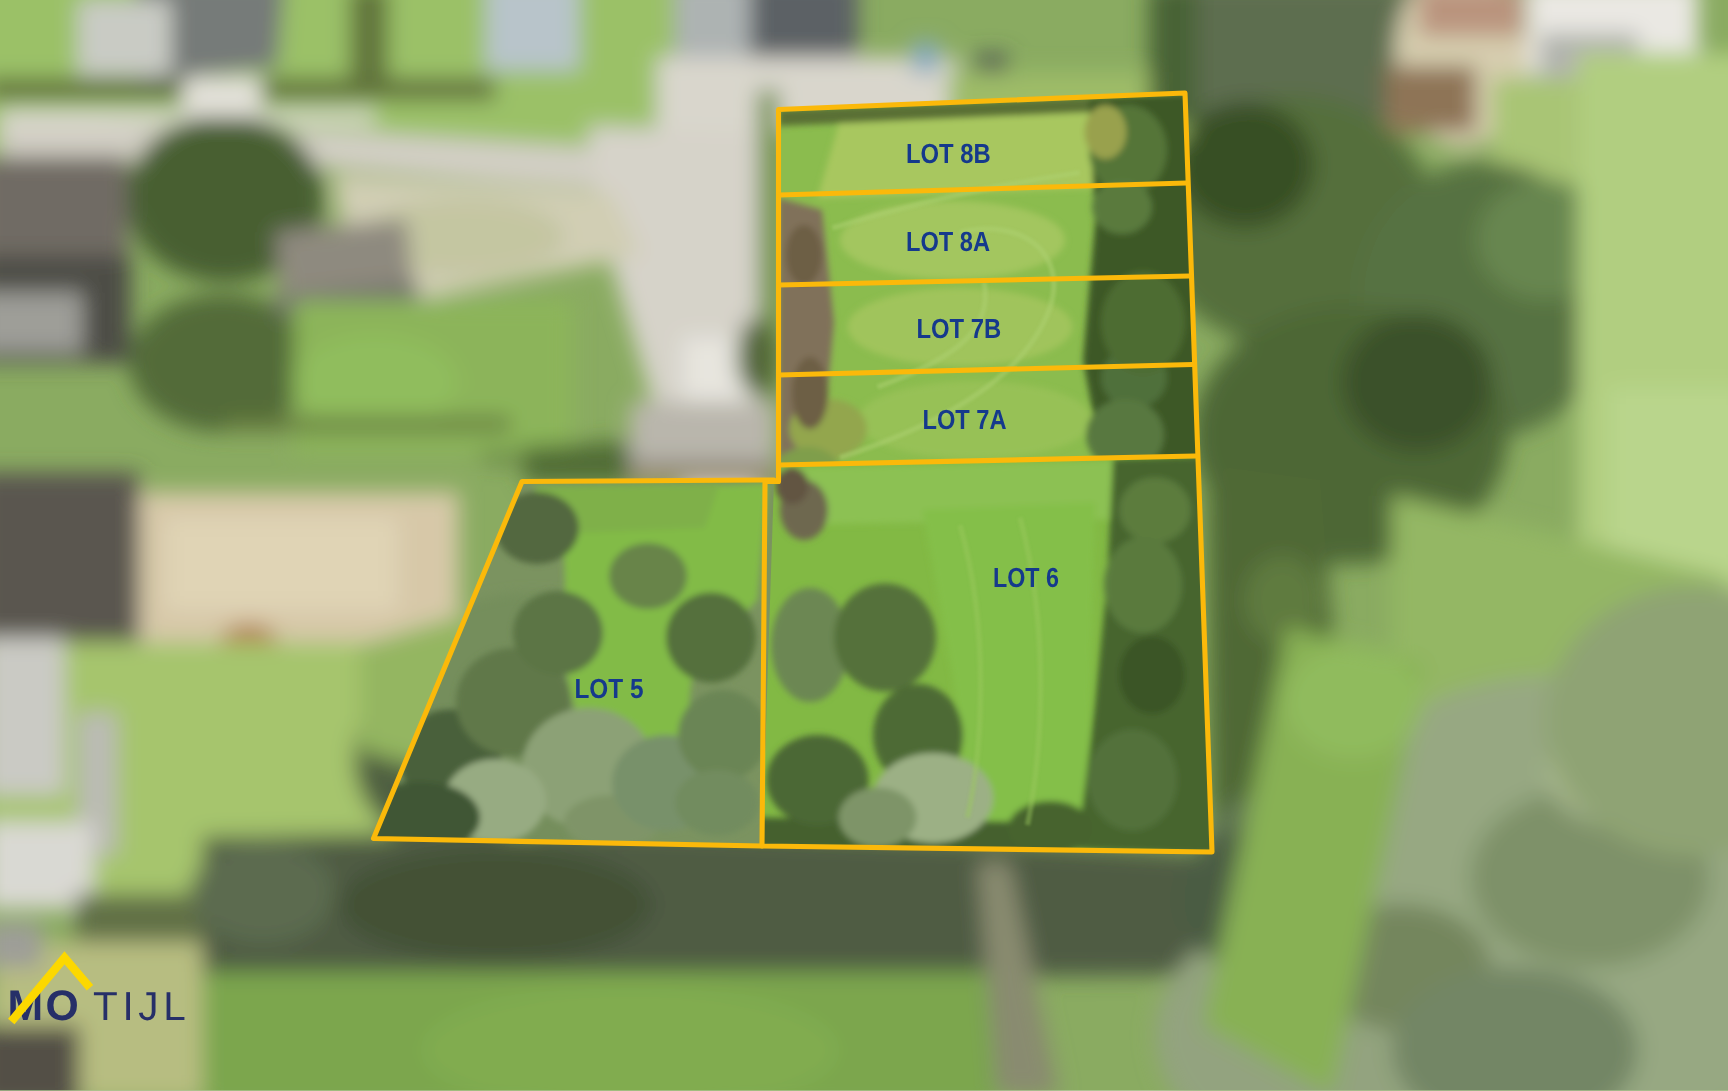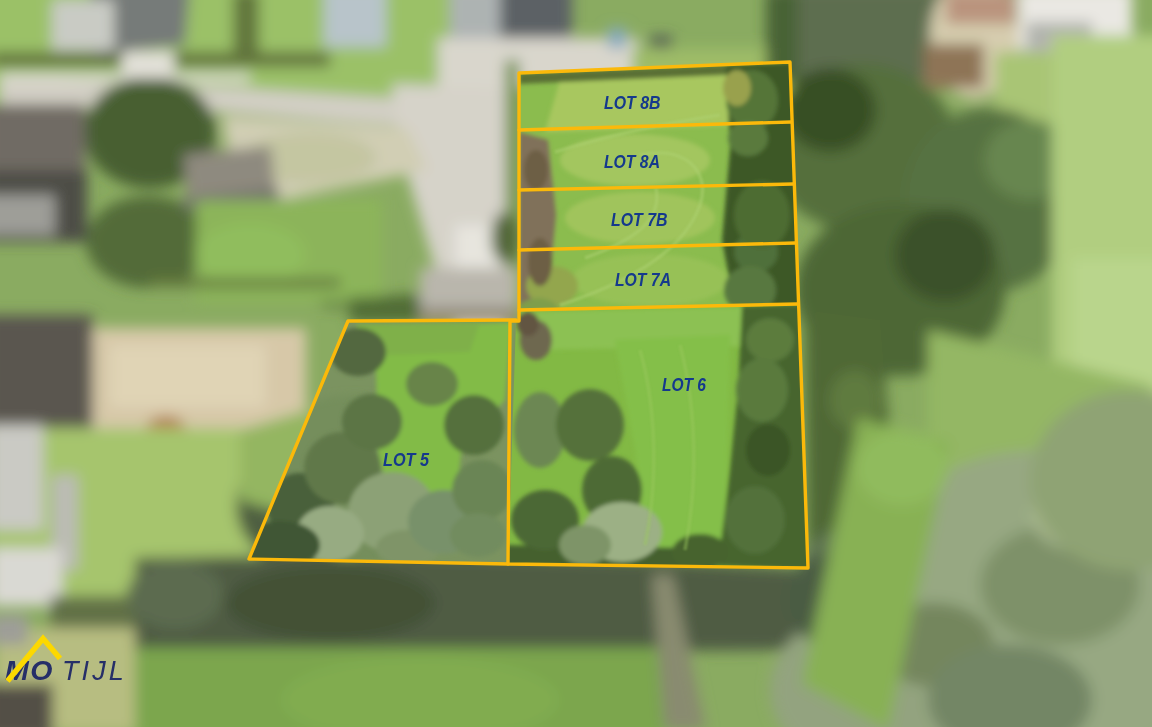--- a/index.html
+++ b/index.html
@@ -1,16 +1,16 @@
 <!DOCTYPE html>
 <html><head>
 <meta charset="utf-8">
 <style>
   html,body{margin:0;padding:0;}
-  #stage{position:relative;width:1152px;height:727px;overflow:hidden;font-family:"Liberation Sans",sans-serif;background:#85a85c;font-style:italic;}
+  #stage{position:relative;width:1152px;height:727px;overflow:hidden;font-family:"Liberation Sans",sans-serif;background:#85a85c;}
   svg{display:block;}
 </style>
 </head>
 <body>
 <div id="stage">
 <svg width="1152" height="727" viewBox="0 0 1152 727" xmlns="http://www.w3.org/2000/svg">
 <defs>
   <filter id="b10" x="-15%" y="-15%" width="130%" height="130%">
           <feGaussianBlur stdDeviation="10"></feGaussianBlur>
         </filter>

